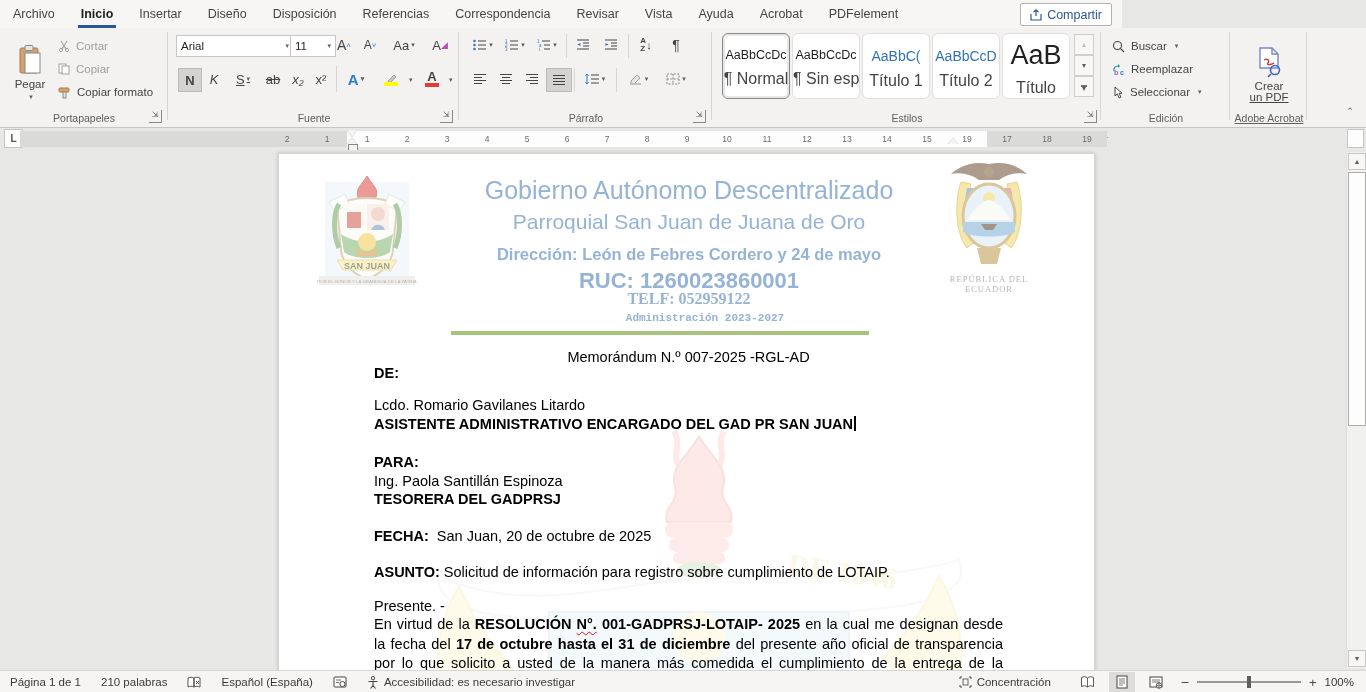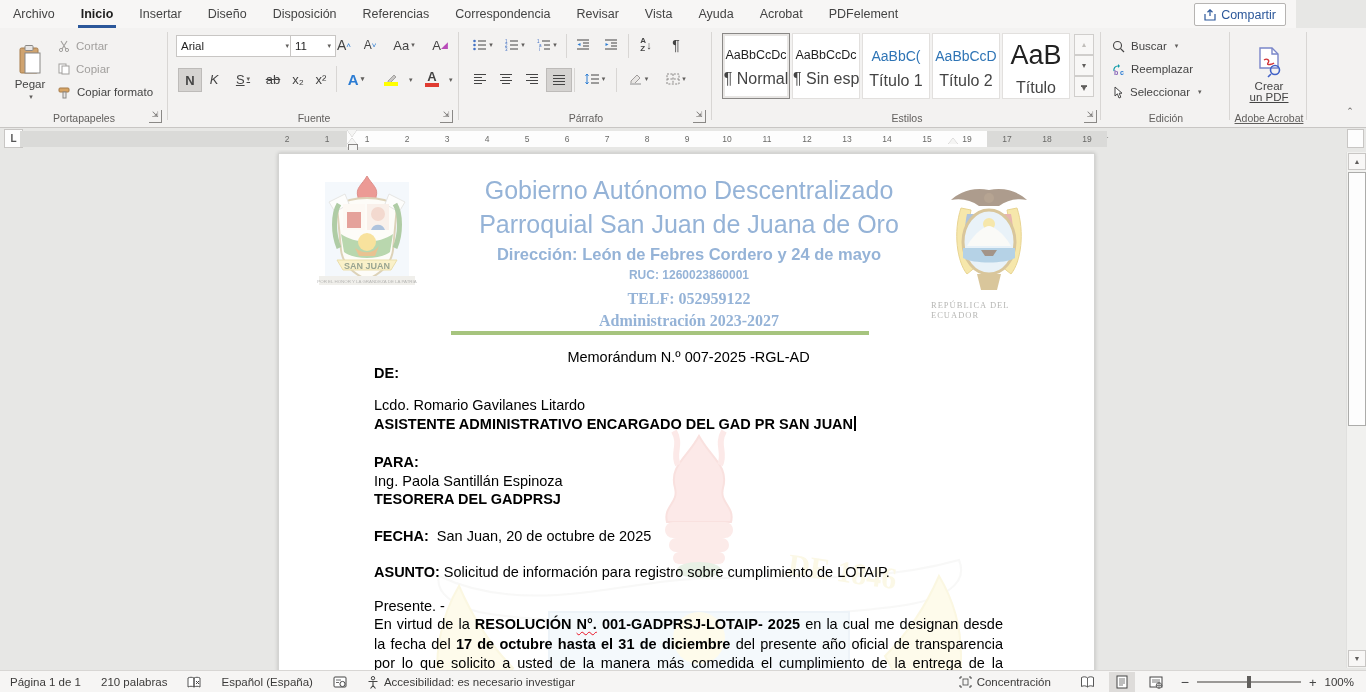--- a/index.html
+++ b/index.html
@@ -1,37 +1,37 @@
 <!DOCTYPE html>
 <html><head>
 <meta charset="utf-8">
 <style>
   html,body{margin:0;padding:0;width:1366px;height:692px;overflow:hidden;
     font-family:"Liberation Sans",sans-serif;background:#e7e7e5;-webkit-font-smoothing:antialiased;}
   .abs{position:absolute;}
   
-  #tabrow{position:absolute;left:0;top:0;width:1296px;height:28px;background:#f7f6f5;border-bottom:1px solid #e4e2e0;display:flex;}
+  #tabrow{position:absolute;left:0;top:0;width:1122px;height:28px;background:#f7f6f5;border-bottom:1px solid #e4e2e0;display:flex;}
   .tab{position:relative;height:28px;display:flex;align-items:center;padding:0 13px;font-size:12.5px;color:#444;cursor:default;}
   .tab.active{color:#1e1e1e;font-weight:700;}
   .tab.active::after{content:"";position:absolute;left:10px;right:10px;bottom:0;height:3px;background:#2b579a;}
   #sharebtn{position:absolute;right:10px;top:3px;height:21px;border:1px solid #b6b4b2;border-radius:2px;background:#fff;display:flex;align-items:center;gap:5px;padding:0 9px;color:#2b579a;font-size:12.5px;}
   
   #ribbon{position:absolute;left:0;top:28px;width:1366px;height:99px;background:#f3f2f1;border-bottom:1px solid #c8c6c4;}
   .rgroup{position:absolute;top:0;height:99px;}
   .rgsep{position:absolute;top:4px;height:88px;width:1px;background:#d8d6d4;}
   .rglabel{position:absolute;bottom:3px;left:0;right:0;text-align:center;font-size:10.5px;color:#605e5c;}
   .launcher{position:absolute;bottom:4px;width:12px;height:12px;border:1px solid #8a8886;border-top:none;border-left:none;font-size:8px;color:#605e5c;line-height:9px;text-align:center;}
   .ibtn{position:absolute;display:flex;align-items:center;justify-content:center;color:#444;font-size:13px;}
   .ibtn.on{background:#d5d3d1;border:1px solid #bdbbb9;}
   .drop{font-size:7px;color:#605e5c;margin-left:2px;}
   .gray{color:#a19f9d;}
   .combo{position:absolute;background:#fff;border:1px solid #c8c6c4;display:flex;align-items:center;font-size:11.5px;color:#1e1e1e;padding:0 4px;justify-content:space-between;}
   svg{display:block;}
   
-  .stylecard{position:absolute;top:5px;width:66px;height:64px;background:#fff;border:1px solid #e2e0de;border-radius:0;text-align:center;}
+  .stylecard{position:absolute;top:5px;width:66px;height:64px;background:#fff;border:1px solid #e2e0de;border-radius:6px;text-align:center;}
   .stylecard.selected{border:1px solid #8a8886;box-shadow:0 0 0 2px #e8e6e4 inset;}
   .stylecard .prev{margin-top:14px;font-size:12.5px;color:#1e1e1e;white-space:nowrap;overflow:hidden;}
   .stylecard .sname{margin-top:8px;font-size:16px;color:#444;white-space:nowrap;overflow:hidden;}
   .stylecard.h1 .prev,.stylecard.h2 .prev{color:#2e74b5;font-size:14px;}
   .stylecard.title .prev{font-size:27px;margin-top:6px;color:#212121;}
   .galbtn{position:absolute;width:18px;height:19px;border:1px solid #d0cecc;background:#f8f7f6;color:#605e5c;font-size:8px;display:flex;align-items:center;justify-content:center;}
   
   #rulerrow{position:absolute;left:0;top:128px;width:1366px;height:22px;}
   #tabsel{position:absolute;left:4px;top:1px;width:17px;height:17px;background:#fdfdfd;border:1px solid #c8c6c4;color:#555;font-size:10px;font-weight:700;display:flex;align-items:center;justify-content:center;}
   #hruler{position:absolute;left:20px;top:3px;height:16px;display:flex;font-size:8.5px;color:#6a6a68;}
@@ -160,21 +160,21 @@
     <div class="ibtn" style="left:219px;top:6px;width:32px;height:22px;">Aa<span class="drop">▾</span></div>
     <div class="ibtn" style="left:258px;top:6px;width:26px;height:22px;">A<span style="color:#b84bb8;font-size:9px;">◢</span></div>
 
     <div class="ibtn on" style="left:9px;top:40px;width:22px;height:22px;font-weight:700;">N</div>
     <div class="ibtn" style="left:34px;top:40px;width:22px;height:22px;font-style:italic;">K</div>
     <div class="ibtn" style="left:59px;top:40px;width:30px;height:22px;text-decoration:underline;">
         <span>S</span>
         <span class="drop">▾</span>
       </div>
     <div class="ibtn" style="left:92px;top:40px;width:24px;height:22px;text-decoration:line-through;">ab</div>
-    <div class="ibtn" style="left:118px;top:40px;width:22px;height:22px;">x₂</div>
+    <div class="ibtn" style="left:118px;top:40px;width:22px;height:22px;font-style:italic;">x₂</div>
     <div class="ibtn" style="left:141px;top:40px;width:22px;height:22px;">x²</div>
     <div class="rgsep" style="left:167px;top:38px;height:26px;"></div>
     <div class="ibtn" style="left:172px;top:40px;width:30px;height:22px;color:#2b7cd3;font-weight:700;font-size:15px;">
         <span>A</span>
         <span class="drop">▾</span>
       </div>
     <div class="ibtn" style="left:206px;top:40px;width:32px;height:22px;flex-direction:column;">
       <span>
           <svg width="14" height="11" viewBox="0 0 14 11">
             <path d="M4 8 10 2l2 2-6 6H4z" fill="#c8c6c4" stroke="#8a8886" stroke-width=".7"></path>
@@ -509,44 +509,44 @@
       <path d="M28 32c-6 10-6 30 0 44" stroke="#7fae6f" stroke-width="5" fill="none"></path>
       <path d="M30 62c14 10 38 10 52 0l-3 18c-10 8-36 8-46 0z" fill="#8fbf7e"></path>
       <circle cx="56" cy="70" r="9" fill="#f4d162"></circle>
       <path d="M44 76c8 6 18 6 24-2l-4 10H48z" fill="#dd9d4f"></path>
       <path d="M26 88h60l-6 10H32z" fill="#f7e9a9" stroke="#dfcb7a"></path>
       <text x="56" y="97" text-anchor="middle" font-size="9" font-weight="bold" fill="#5c6e4f">SAN JUAN</text>
       <rect x="8" y="104" width="96" height="9" fill="#e8e6e0"></rect>
       <text x="56" y="111" text-anchor="middle" font-size="4.4" fill="#8a8a86">POR EL HONOR Y LA GRANDEZA DE LA PATRIA</text>
     </svg>
 
-    <div class="abs" style="left:652px;top:30px;width:116px;opacity:.62;text-align:left;">
+    <div class="abs" style="left:652px;top:4px;width:116px;opacity:.62;text-align:center;">
       <svg width="116" height="116" viewBox="0 0 116 116" style="margin:0 auto;">
         <path d="M58 6C40 2 26 10 20 16c10-2 20 0 28 6h20c8-6 18-8 28-6-6-6-20-14-38-10z" fill="#7c6148"></path>
         <circle cx="58" cy="14" r="5" fill="#8a6d50"></circle>
         <path d="M30 24c-8 24-4 54 6 66l10-8c-8-16-10-38-6-56z" fill="#f2d978" stroke="#d9b94f"></path>
         <path d="M86 24c8 24 4 54-6 66l-10-8c8-16 10-38 6-56z" fill="#f2d978" stroke="#d9b94f"></path>
         <path d="M36 30c-4 18-2 40 4 52l6-6c-5-14-6-32-3-46z" fill="#7d9fc9"></path>
         <path d="M80 30c4 18 2 40-4 52l-6-6c5-14 6-32 3-46z" fill="#d98880"></path>
         <ellipse cx="58" cy="58" rx="26" ry="32" fill="#dcebf5" stroke="#c2a45f" stroke-width="3"></ellipse>
         <circle cx="58" cy="40" r="6" fill="#f2d978"></circle>
         <path d="M36 62c8-14 18-20 22-20s14 6 22 20z" fill="#f7f7f3"></path>
         <path d="M32 64h52v10c-10 6-42 6-52 0z" fill="#88b8d8"></path>
         <path d="M50 66h16l-4 6h-8z" fill="#6b5340"></path>
         <path d="M46 90h24l-4 16H50z" fill="#c2a45f"></path>
       </svg>
       <div style="font-family:'Liberation Serif',serif;font-size:8.5px;color:#8a8a86;letter-spacing:1px;">REPÚBLICA DEL ECUADOR</div>
     </div>
 
     <div class="hdr" style="left:130px;width:560px;top:22px;font-size:25px;">Gobierno Autónomo Descentralizado</div>
-    <div class="hdr" style="left:130px;width:560px;top:56px;font-size:25px;">Parroquial San Juan de Juana de Oro</div>
+    <div class="hdr" style="left:130px;width:560px;top:56px;font-size:21px;">Parroquial San Juan de Juana de Oro</div>
     <div class="hdr b" style="left:130px;width:560px;top:91px;font-size:16.5px;">Dirección: León de Febres Cordero y 24 de mayo</div>
-    <div class="hdr b" style="left:130px;width:560px;top:114px;font-size:12px;">RUC: 1260023860001</div>
+    <div class="hdr b" style="left:130px;width:560px;top:114px;font-size:22px;">RUC: 1260023860001</div>
     <div class="hdr b" style="left:130px;width:560px;top:136px;font-size:16px;font-family:'Liberation Serif',serif;">TELF: 052959122</div>
-    <div class="hdr b" style="left:130px;width:560px;top:158px;font-size:16px;font-family:Liberation Serif, serif;">Administración 2023-2027</div>
+    <div class="hdr b" style="left:146px;width:560px;top:158px;font-size:11px;font-family:Liberation Mono, monospace;">Administración 2023-2027</div>
     <div class="abs" style="left:172px;top:177px;width:418px;height:4px;background:#a6c47e;"></div>
 
     <div class="doctxt" style="top:195px;text-align:center;">Memorándum N.º 007-2025 -RGL-AD</div>
 
     <div class="doctxt b" style="top:211px;">DE:</div>
     <div class="doctxt" style="top:243px;">Lcdo. Romario Gavilanes Litardo</div>
     <div class="doctxt b" style="top:300px;">PARA:</div>
 
     <div class="doctxt b" style="top:262px;"><span>ASISTENTE ADMINISTRATIVO ENCARGADO DEL GAD PR SAN JUAN</span><span class="cursor"></span></div>
     <div class="doctxt" style="top:319px;">Ing. Paola Santillán Espinoza</div>

